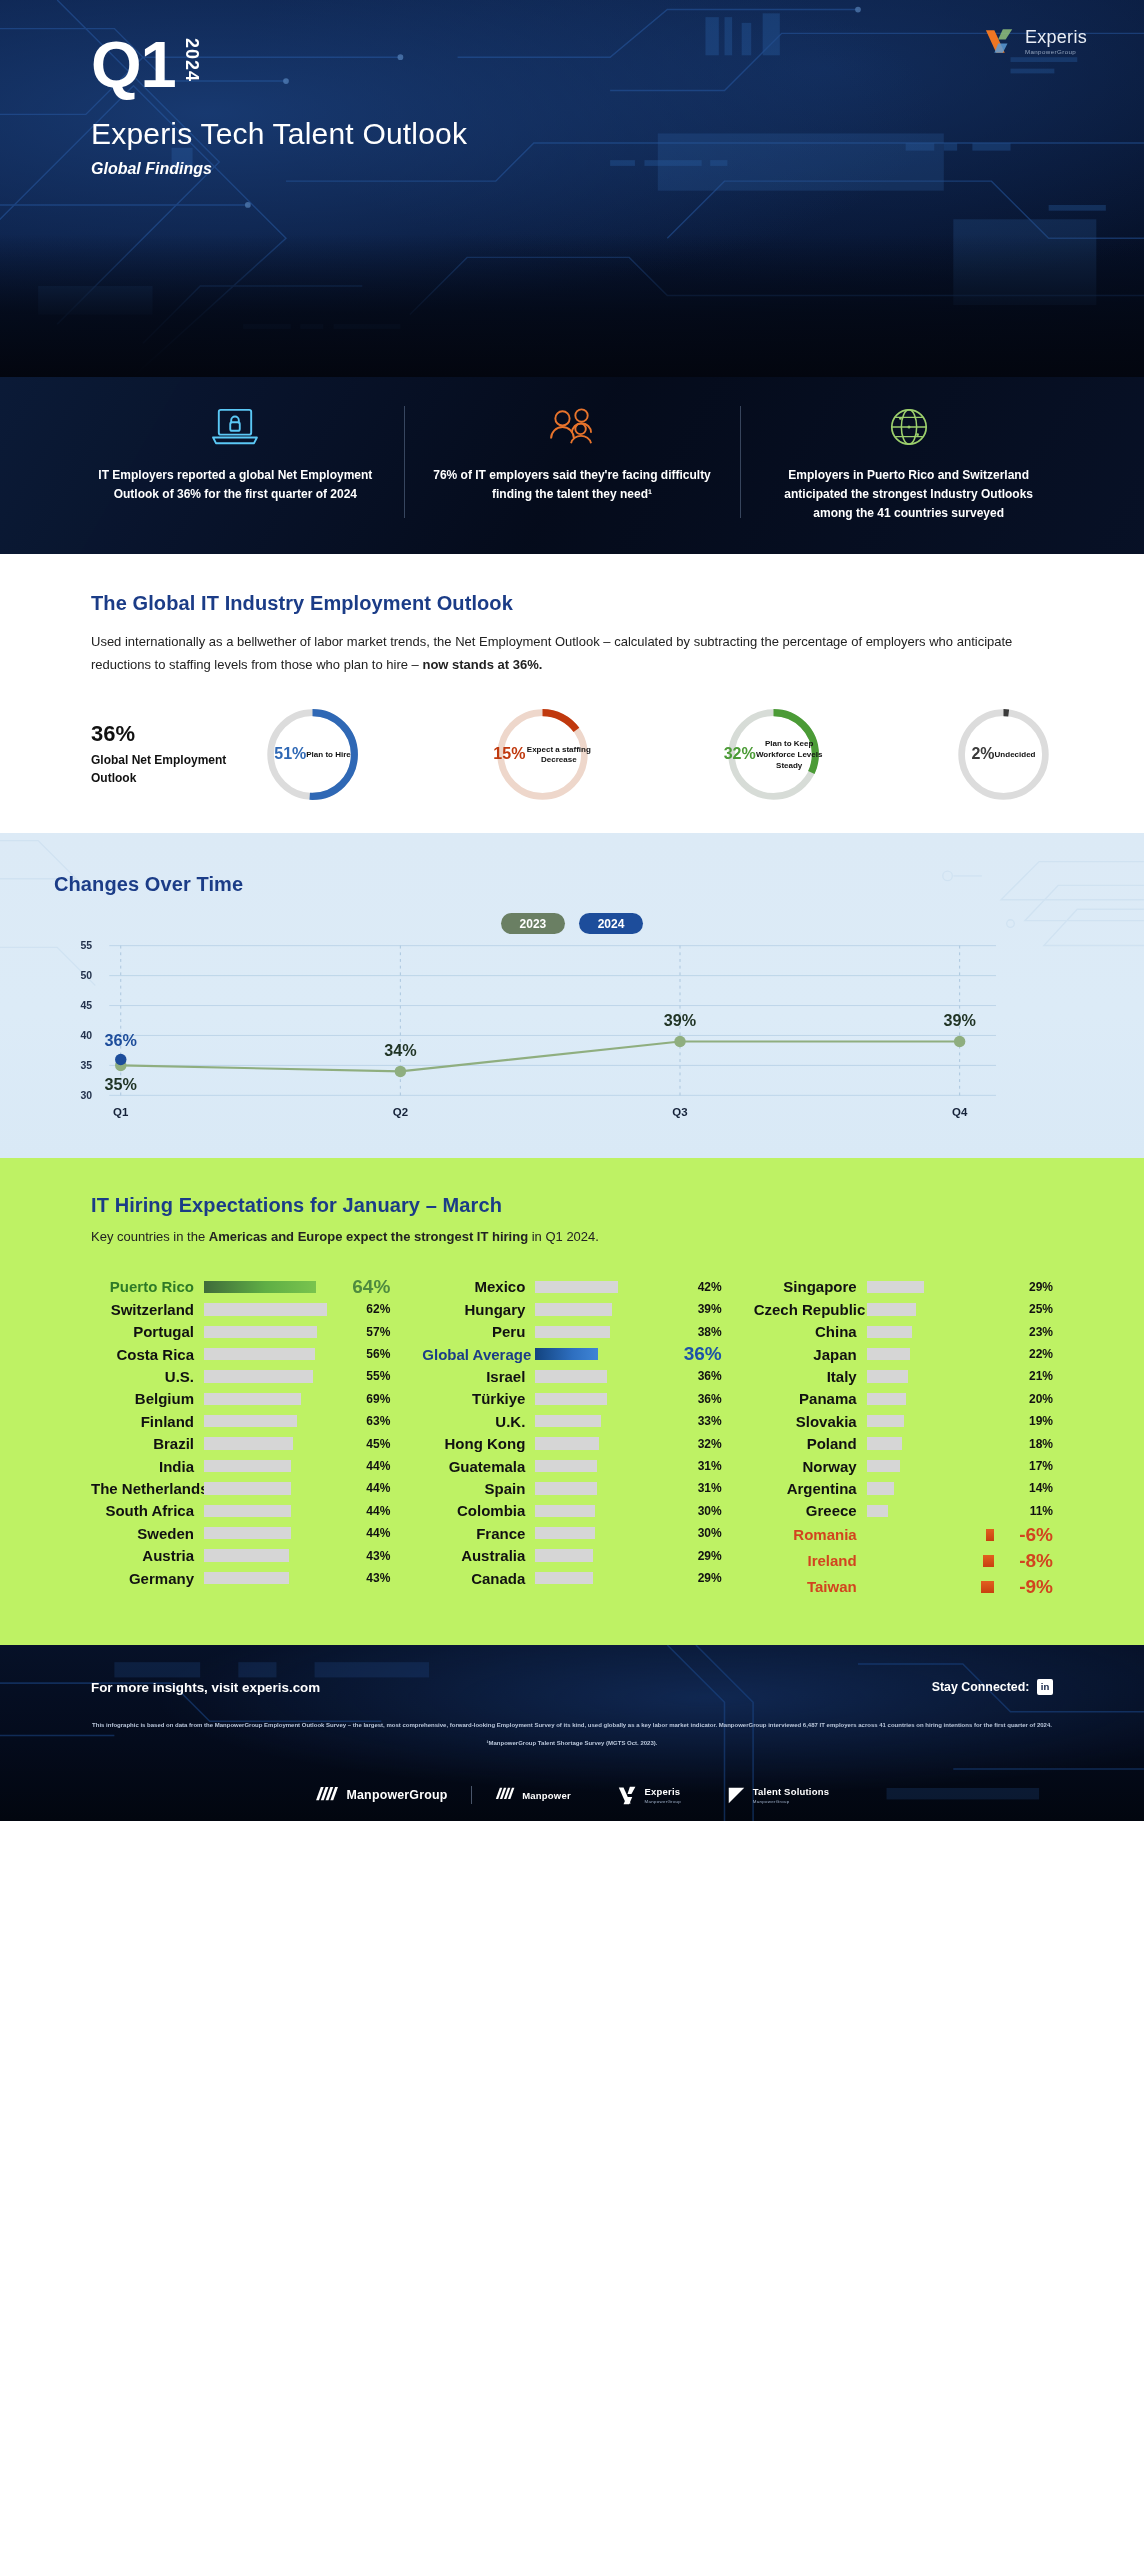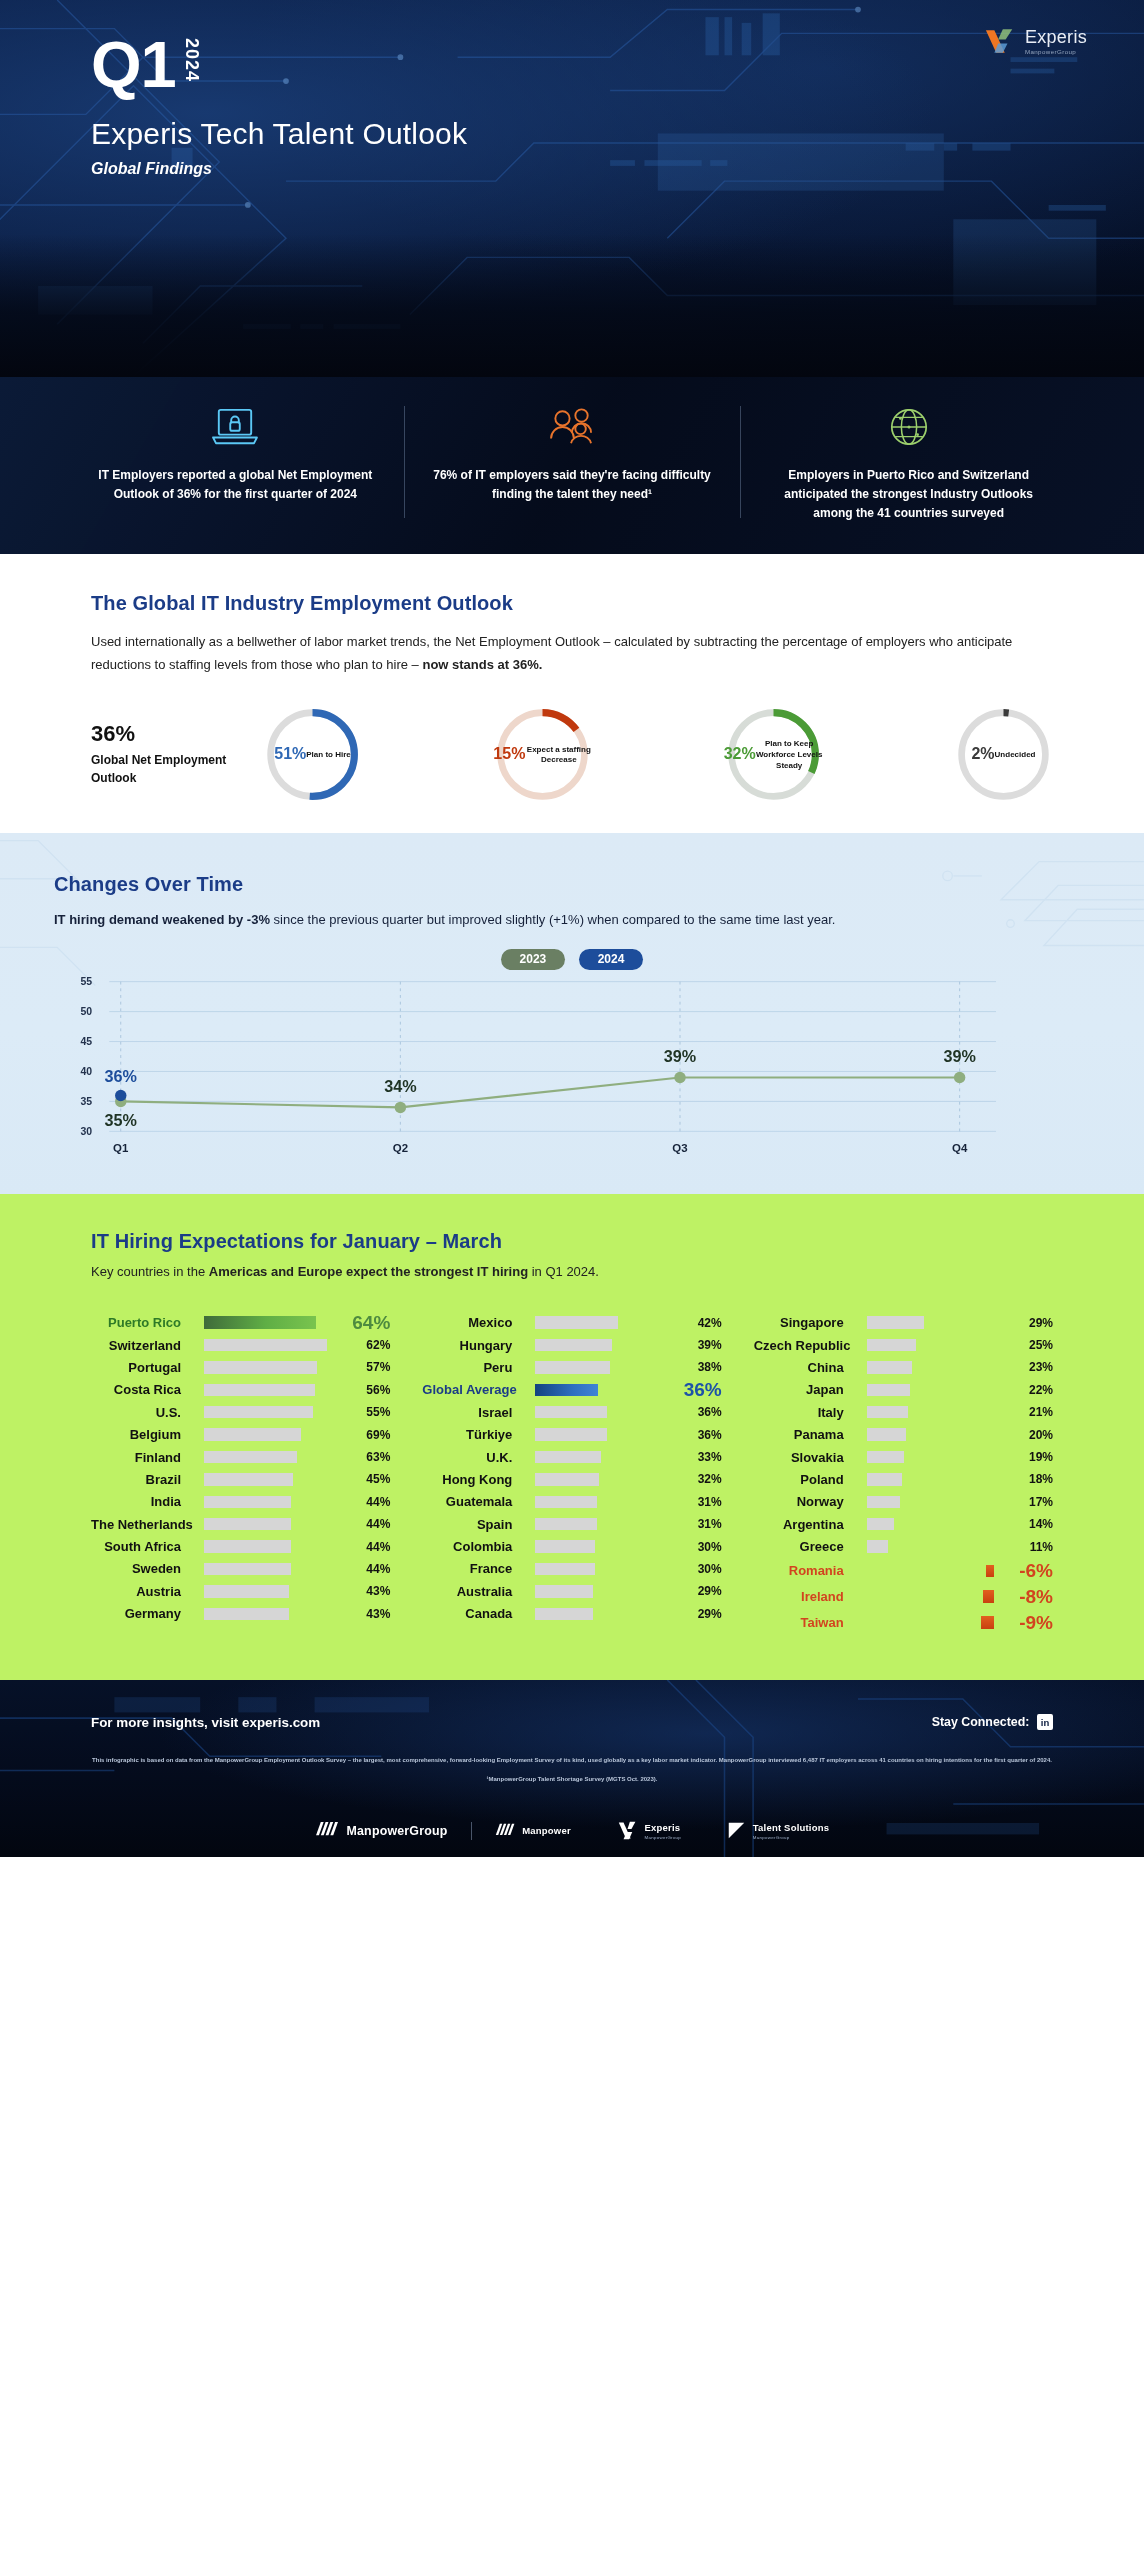--- a/index.html
+++ b/index.html
@@ -138,22 +138,22 @@
   .sec-countries .h2 { margin-bottom: 11.4px; }
   .sec-countries .intro { font-size: 13px; color: #222; margin-bottom: 33px; }
   .sec-countries .intro b { font-weight: 700; }
   .cols { display: flex; gap: 32px; }
   .col { flex: 1; }
   .crow {
     display: flex; align-items: center;
     height: 20.5px; margin-bottom: 1.9px;
   }
   .cname {
-    width: 113px; flex: none; text-align: right; padding-right: 23px;
-    font-size: 13px; font-weight: 700; color: #111; white-space: nowrap;
+    width: 113px; flex: none; text-align: right; padding-right: 10px;
+    font-size: 15px; font-weight: 700; color: #111; white-space: nowrap;
   }
   .ctrack { flex: 1; height: 12.4px; position: relative; }
   .cbar {
     position: absolute; left: 0; top: 0; height: 12.4px;
     background: #d6d6d6;
   }
   .cval {
     width: 32px; flex: none; text-align: right;
     font-size: 12px; font-weight: 700; color: #111;
   }
@@ -399,23 +399,20 @@
         <path d="M1000 45 L1030 45"></path>
         <circle cx="994" cy="45" r="5"></circle>
         <circle cx="1060" cy="95" r="4"></circle>
         <path d="M0 120 L60 120 L100 160"></path>
         <path d="M240 470 L300 470 L340 430"></path>
         <path d="M400 480 L460 480 L500 440 L560 440"></path>
       </g>
     </svg>
 
     <div class="h2">Changes Over Time</div>
-    <div class="body-copy">
-      <b>IT hiring demand weakened by -3%</b><span> since the previous quarter but improved slightly (+1%) when compared to the same time last year.</span>
-    </div>
 
     <div class="legend">
       <div class="chip chip-2023">2023</div>
       <div class="chip chip-2024">2024</div>
     </div>
 
     <div class="chart-wrap">
       <svg id="linechart" width="963" height="186" viewBox="0 0 1010 195">
           <line x1="58" y1="165" x2="988" y2="165" stroke="#bcd4e8" stroke-width="1"></line>
           <text x="40" y="169" text-anchor="end" font-size="11" font-weight="700" fill="#23324d" font-family="&quot;Liberation Sans&quot;, sans-serif">30</text>

